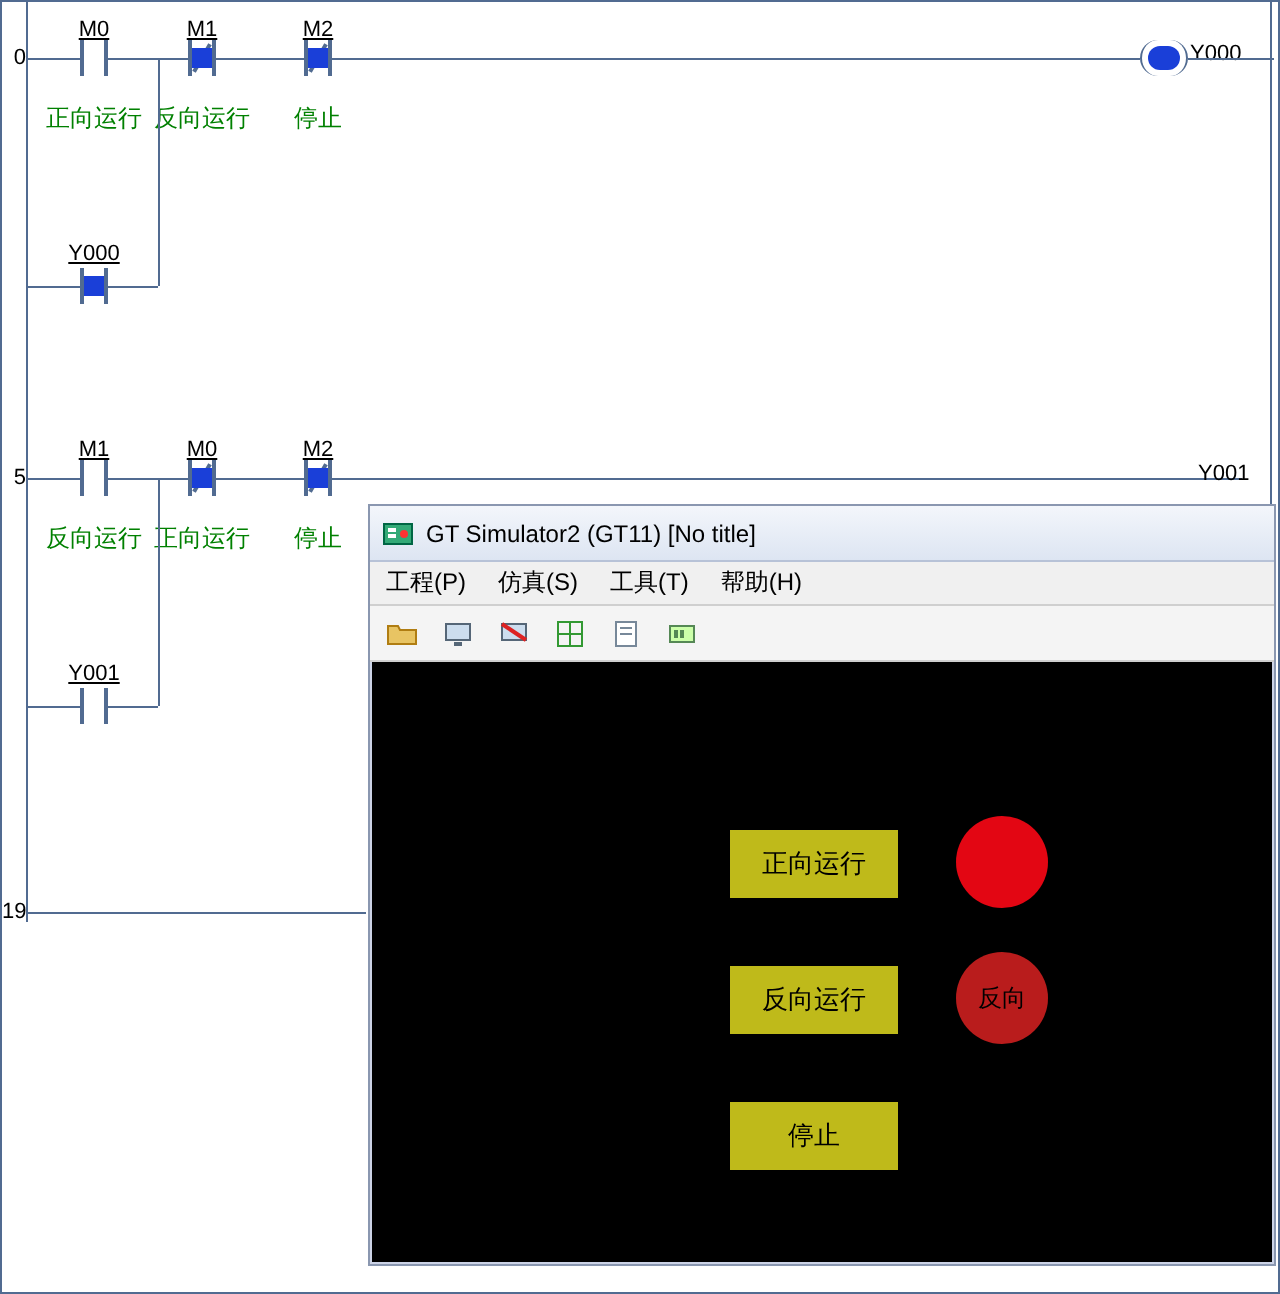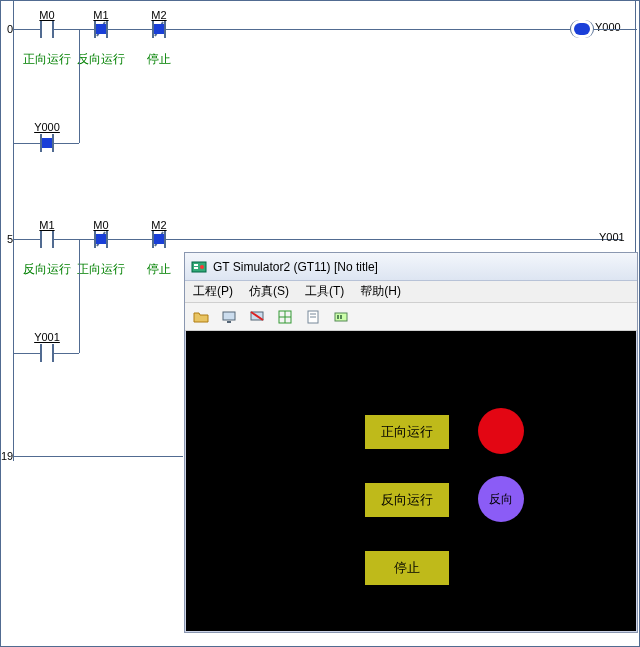--- a/index.html
+++ b/index.html
@@ -343,17 +343,17 @@
           <rect x="7" y="6" width="2" height="4" fill="#585"></rect>
         </svg>
     </span>
   </div>
 
   <div class="sim-screen">
     <div class="hmi-btn" style="left:178px; top:82px">正向运行</div>
     <div class="lamp" style="left:292px; top:76px; background:#e30613"></div>
 
     <div class="hmi-btn" style="left:178px; top:150px">反向运行</div>
-    <div class="lamp" style="left:292px; top:144px; background:#8b5cf6">反向</div>
+    <div class="lamp" style="left:292px; top:144px; background:#b91c1c">反向</div>
 
     <div class="hmi-btn" style="left:178px; top:218px">停止</div>
   </div>
 </div>
 
 </body></html>

